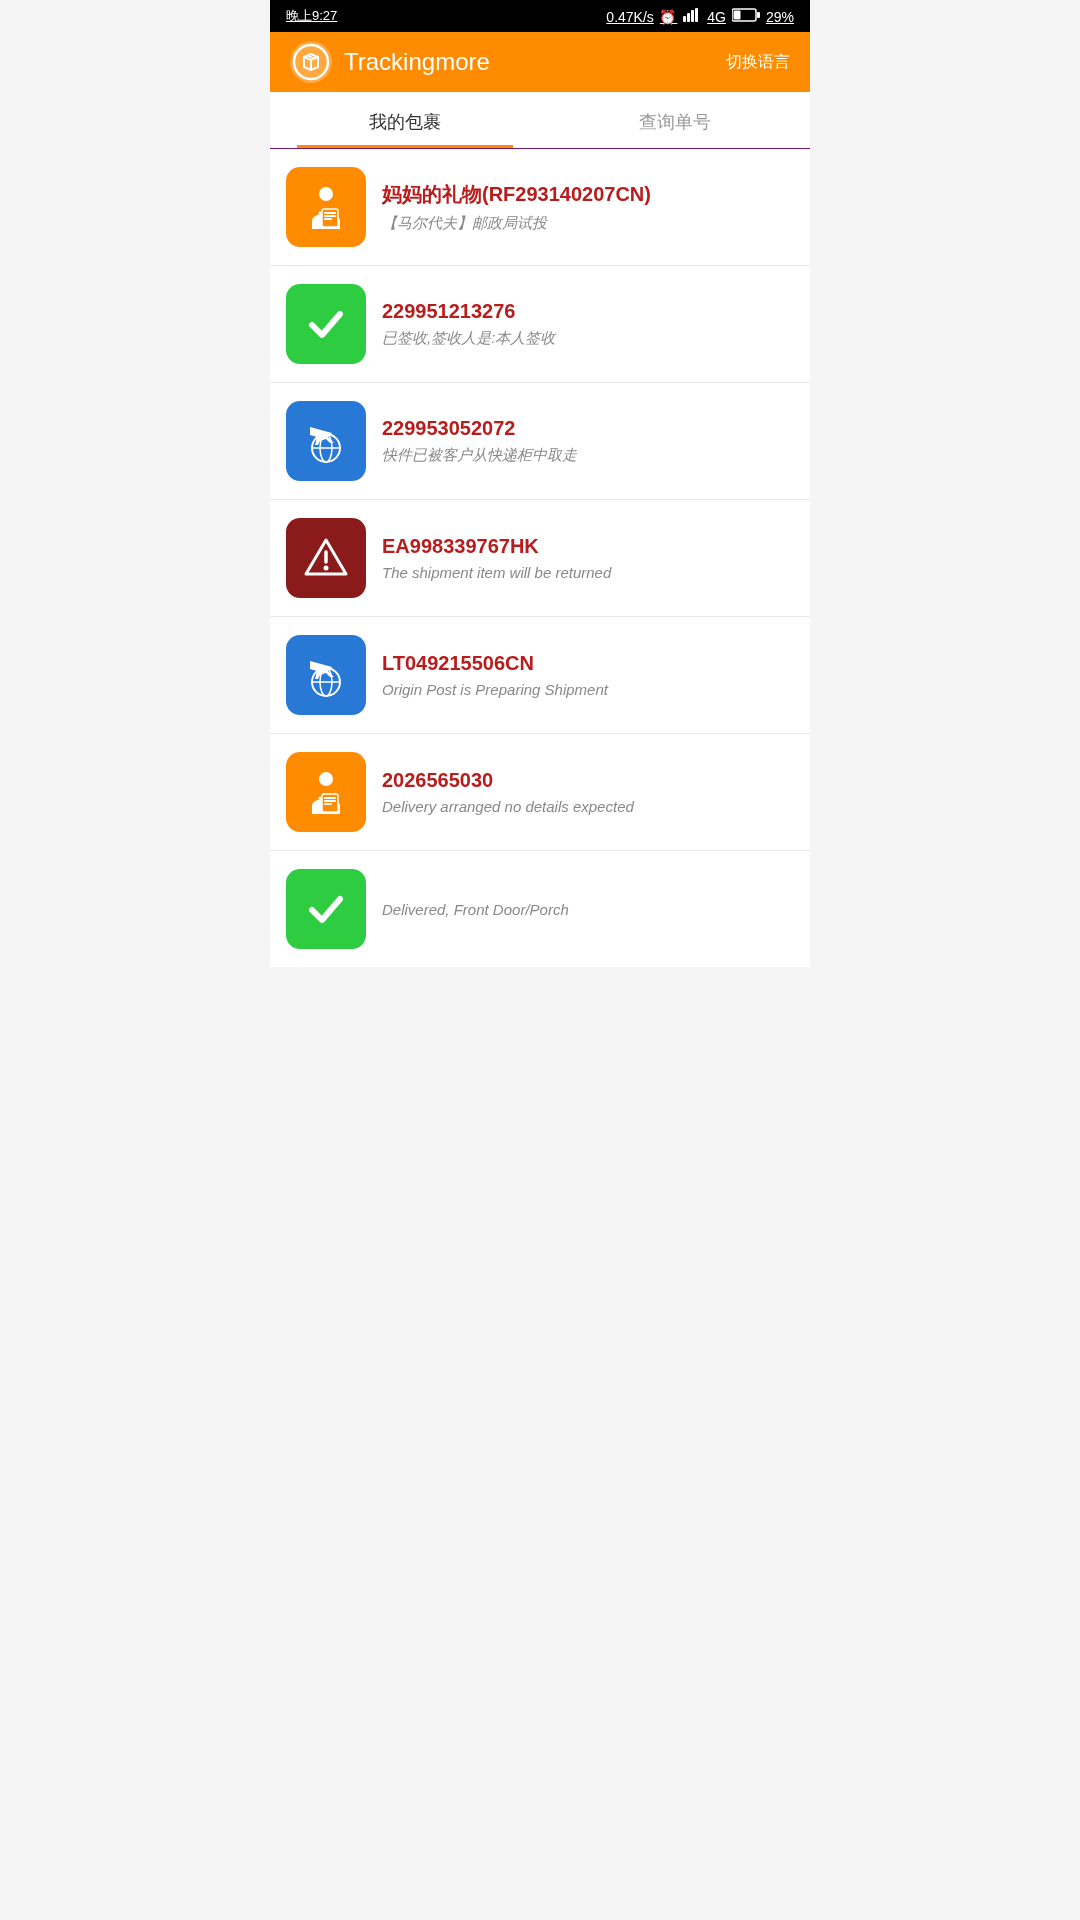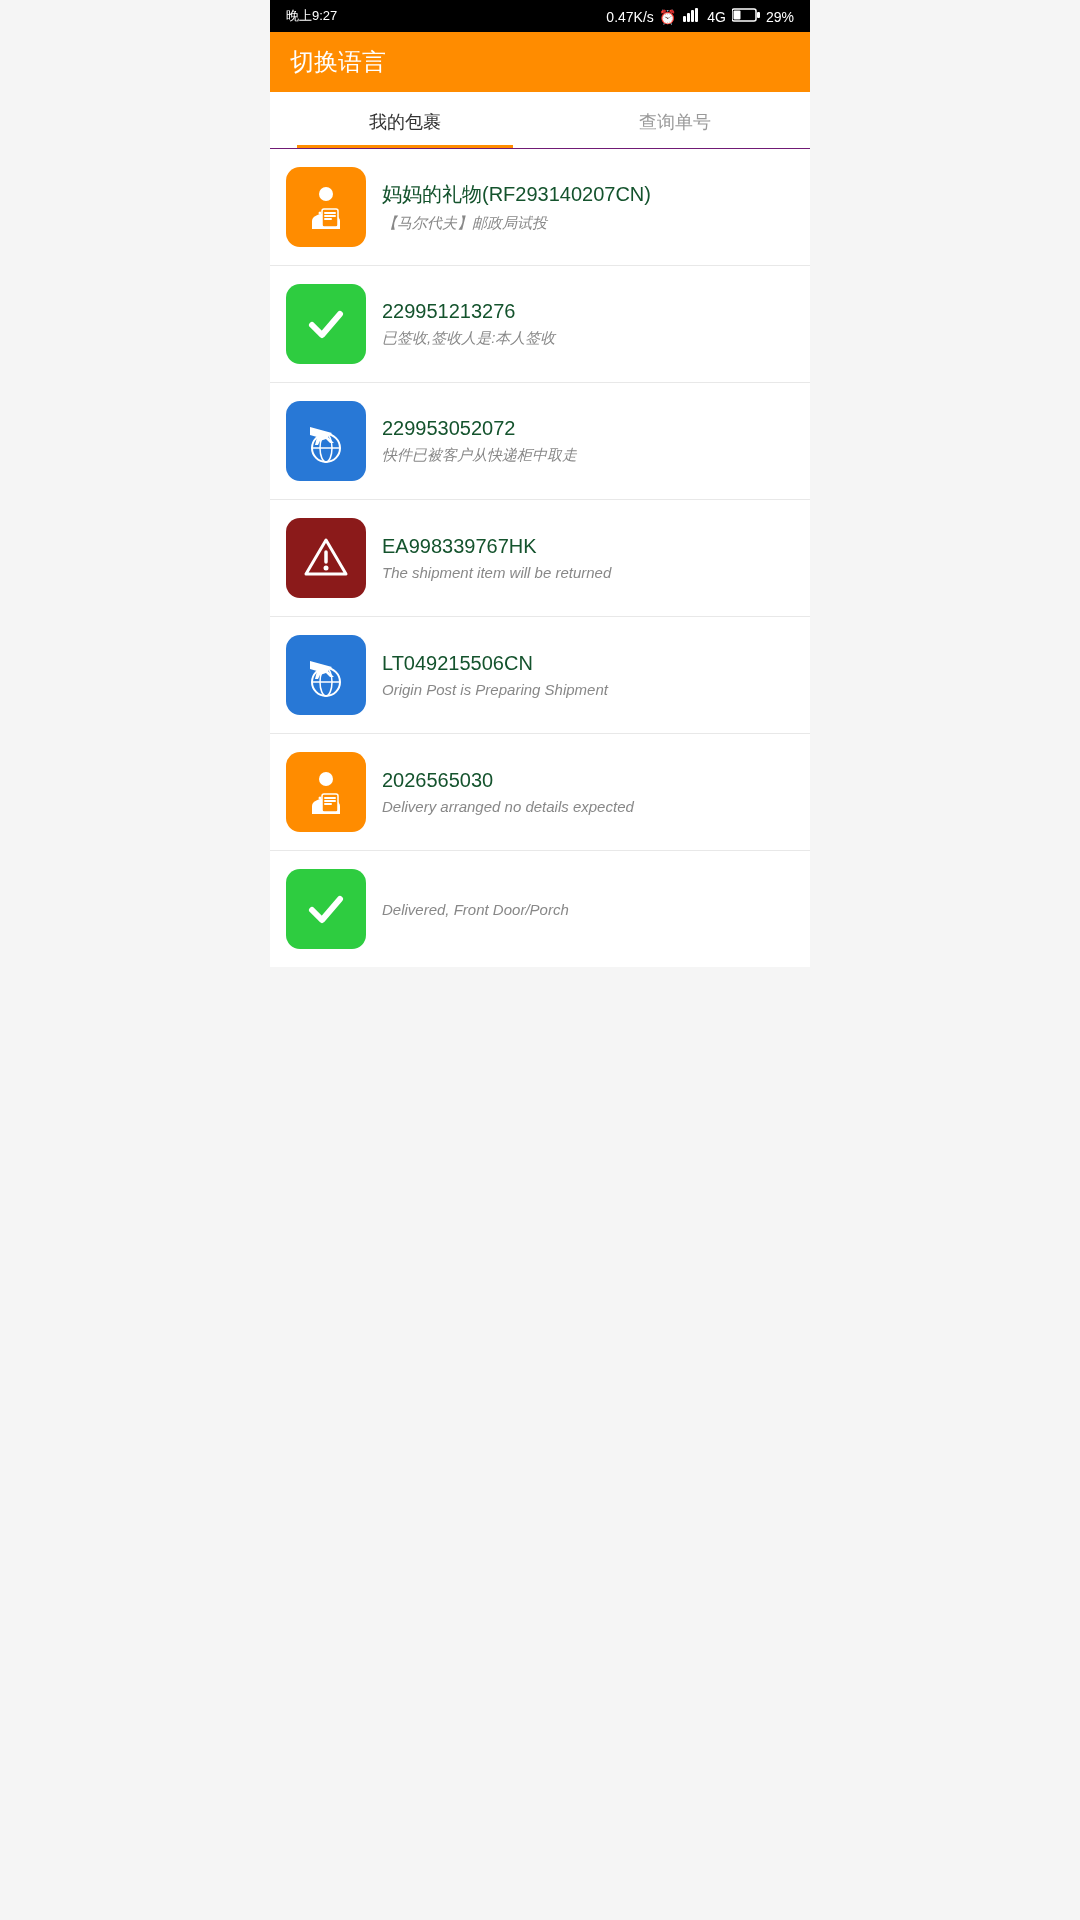--- a/index.html
+++ b/index.html
@@ -17,20 +17,21 @@
     
     .status-bar {
       background: #000;
       color: #fff;
       display: flex;
       justify-content: space-between;
       align-items: center;
       padding: 0 16px;
       height: 32px;
       font-size: 13px;
+      text-decoration: underline;
     }
     .status-bar-left { font-weight: 500; }
     .status-bar-right {
       display: flex;
       align-items: flex-end;
       gap: 6px;
       font-size: 14px;
     }
 
     
@@ -51,21 +52,21 @@
       width: 42px;
       height: 42px;
     }
     .header-title {
       color: #fff;
       font-size: 24px;
       font-weight: 500;
     }
     .header-lang {
       color: #fff;
-      font-size: 24px;
+      font-size: 16px;
       font-weight: 400;
     }
 
     
     .tabs {
       background: #fff;
       display: flex;
       border-bottom: 1px solid #701a75;
     }
     .tab {
@@ -121,22 +122,22 @@
     .pkg-icon.green { background: #2ECC40; }
     .pkg-icon.blue { background: #2878D6; }
     .pkg-icon.red { background: #8B1A1A; }
 
     .pkg-info {
       flex: 1;
       min-width: 0;
     }
     .pkg-tracking {
       font-size: 20px;
-      font-weight: 400;
-      color: #14532d;
+      font-weight: 700;
+      color: #b91c1c;
       margin-bottom: 6px;
       overflow: hidden;
       text-overflow: ellipsis;
       white-space: nowrap;
     }
     .pkg-status {
       font-size: 15px;
       color: #888;
       overflow: hidden;
       text-overflow: ellipsis;
@@ -169,20 +170,33 @@
         <rect x="0" y="1" width="24" height="12" rx="2" stroke="white" stroke-width="1.5"></rect>
         <rect x="25" y="4" width="3" height="6" rx="1" fill="white"></rect>
         <rect x="1.5" y="2.5" width="7" height="9" rx="1" fill="white"></rect>
       </svg>
     </span>
     <span>29%</span>
   </div>
 </div>
 
 <div class="header">
+  <div class="header-left">
+
+    <svg class="header-logo" viewBox="0 0 42 42" fill="none" xmlns="http://www.w3.org/2000/svg">
+      <circle cx="21" cy="21" r="21" fill="rgba(255,255,255,0.25)"></circle>
+      <circle cx="21" cy="21" r="17" fill="none" stroke="white" stroke-width="2.5"></circle>
+
+      <path d="M14 16 L21 13 L28 16 L28 26 L21 29 L14 26 Z" stroke="white" stroke-width="2" fill="none"></path>
+      <path d="M14 16 L21 19 L28 16" stroke="white" stroke-width="2"></path>
+      <path d="M21 19 L21 29" stroke="white" stroke-width="2"></path>
+      <path d="M17.5 14.5 L24.5 17.5" stroke="white" stroke-width="1.5"></path>
+    </svg>
+    <span class="header-title">Trackingmore</span>
+  </div>
   <span class="header-lang">切换语言</span>
 </div>
 
 <div class="tabs">
   <div class="tab active">
     <span>我的包裹</span>
   </div>
   <div class="tab">
     <span>查询单号</span>
   </div>

